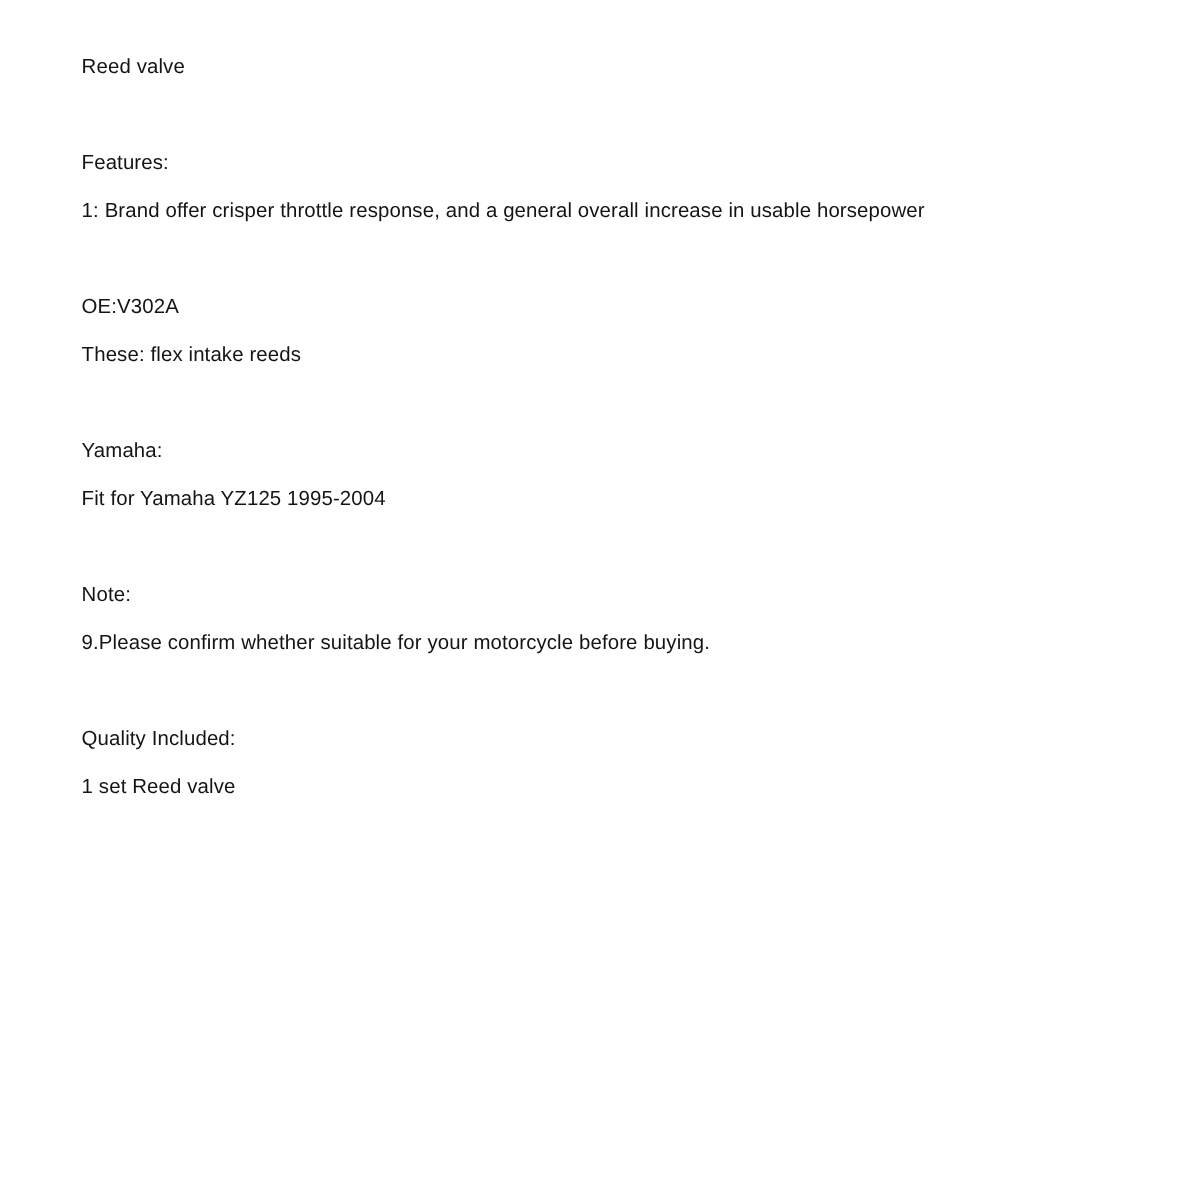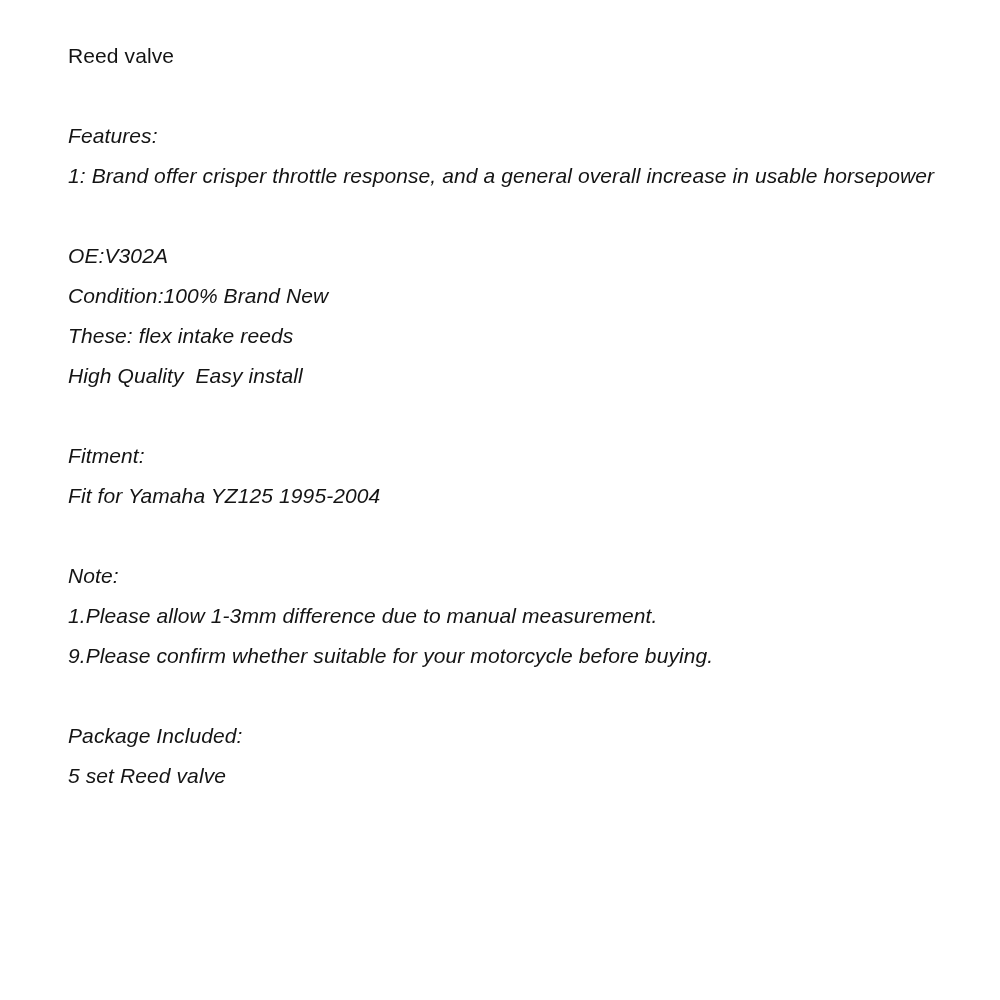--- a/index.html
+++ b/index.html
@@ -13,57 +13,53 @@
     overflow: hidden;
     font-family: "Liberation Sans", "DejaVu Sans", sans-serif;
     color: #141414;
   }
   .doc {
     padding: 36px 40px 0 68px;
   }
   .line {
     height: 40px;
     line-height: 40px;
-    font-size: 21px;
+    font-size: 17px;
     white-space: pre; 
     letter-spacing: 0.1px;
   }
   .section {
     margin-top: 40px; 
-    font-style: italic;
   }
 </style>
 </head>
 <body>
 
 <div class="doc">
 
   <div class="line">Reed valve</div>
 
   <div class="section">
     <div class="line">Features:</div>
     <div class="line">1: Brand offer crisper throttle response, and a general overall increase in usable horsepower</div>
   </div>
 
   <div class="section">
     <div class="line">OE:V302A</div>
-    <div class="line">Condition:100% Brand New</div>
     <div class="line">These: flex intake reeds</div>
-    <div class="line">High Quality  Easy install</div>
   </div>
 
   <div class="section">
-    <div class="line">Fitment:</div>
+    <div class="line">Yamaha:</div>
     <div class="line">Fit for Yamaha YZ125 1995-2004</div>
   </div>
 
   <div class="section">
     <div class="line">Note:</div>
-    <div class="line">1.Please allow 1-3mm difference due to manual measurement.</div>
     <div class="line">9.Please confirm whether suitable for your motorcycle before buying.</div>
   </div>
 
   <div class="section">
-    <div class="line">Package Included:</div>
-    <div class="line">5 set Reed valve</div>
+    <div class="line">Quality Included:</div>
+    <div class="line">1 set Reed valve</div>
   </div>
 
 </div>
 
 </body></html>

